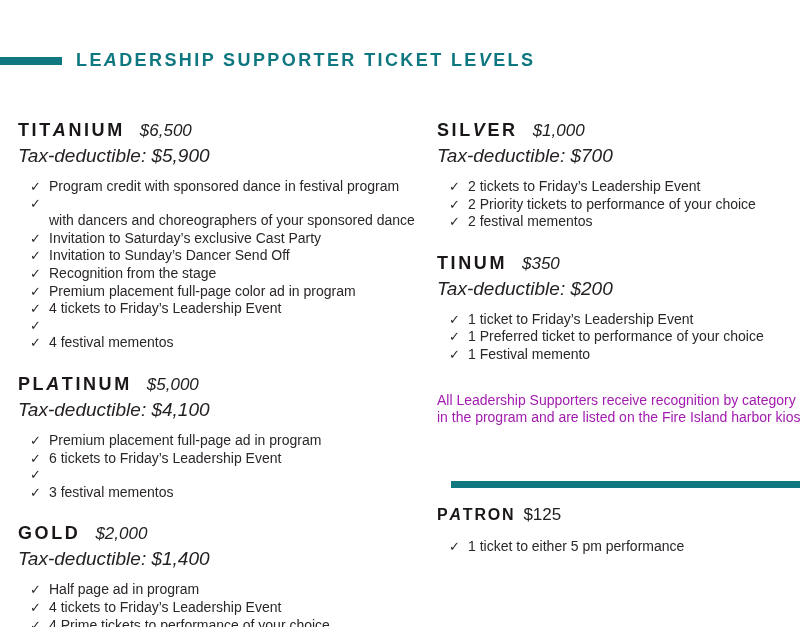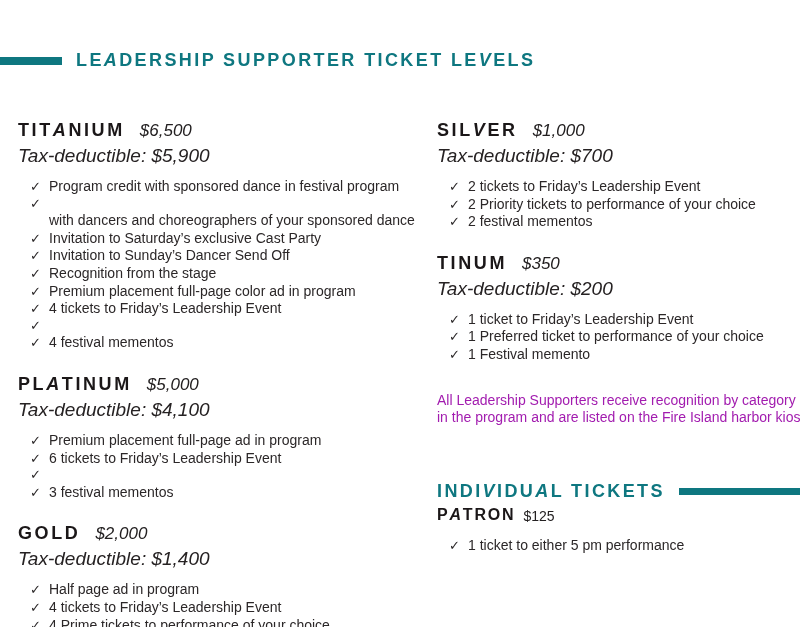--- a/index.html
+++ b/index.html
@@ -97,30 +97,30 @@
     margin-top: 54px;
     display: flex; align-items: center;
   }
   .rule-right {
     flex: 1;
     height: 7px;
     background: #0e7780;
     margin-left: 14px;
   }
   .patron-head {
-    margin-top: 4px;
-    display: flex; align-items: flex-end;
+    margin-top: 17px;
+    display: flex; align-items: center;
   }
   .patron-name {
     font-size: 16px; font-weight: 700;
     letter-spacing: 1.8px;
     color: #1b1718;
   }
   .patron-price {
-    font-size: 14px; font-weight: 400;
+    font-size: 17px; font-weight: 400;
     color: #232021;
     margin-left: 8px;
   }
   .patron-benefits { margin-top: 13px; }
 </style>
 </head>
 <body>
 
 <div class="page">
 
@@ -277,21 +277,20 @@
           </li>
       </ul>
     </article>
 
     <p class="note">
       <span>All Leadership Supporters receive recognition by category</span><br>
       <span>in the program and are listed on the Fire Island harbor kiosk.</span>
     </p>
 
     <div class="individual-header">
-      <h2 class="display av">INDI<em>V</em>IDU<em>A</em>L TICKETS</h2>
       <span class="rule-right"></span>
     </div>
 
     <div class="patron-head">
       <span class="patron-name av">P<em>A</em>TRON</span>
       <span class="patron-price">$125</span>
     </div>
     <ul class="benefits patron-benefits">
       <li class="benefit">
           <span class="check">✓</span>

